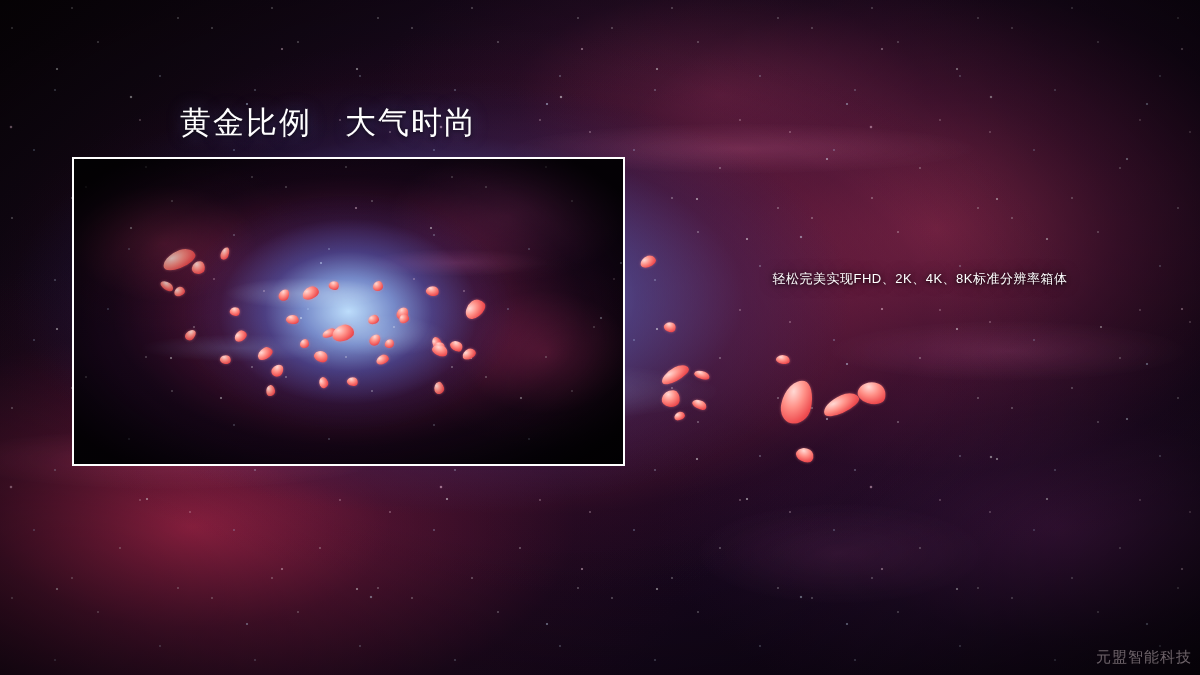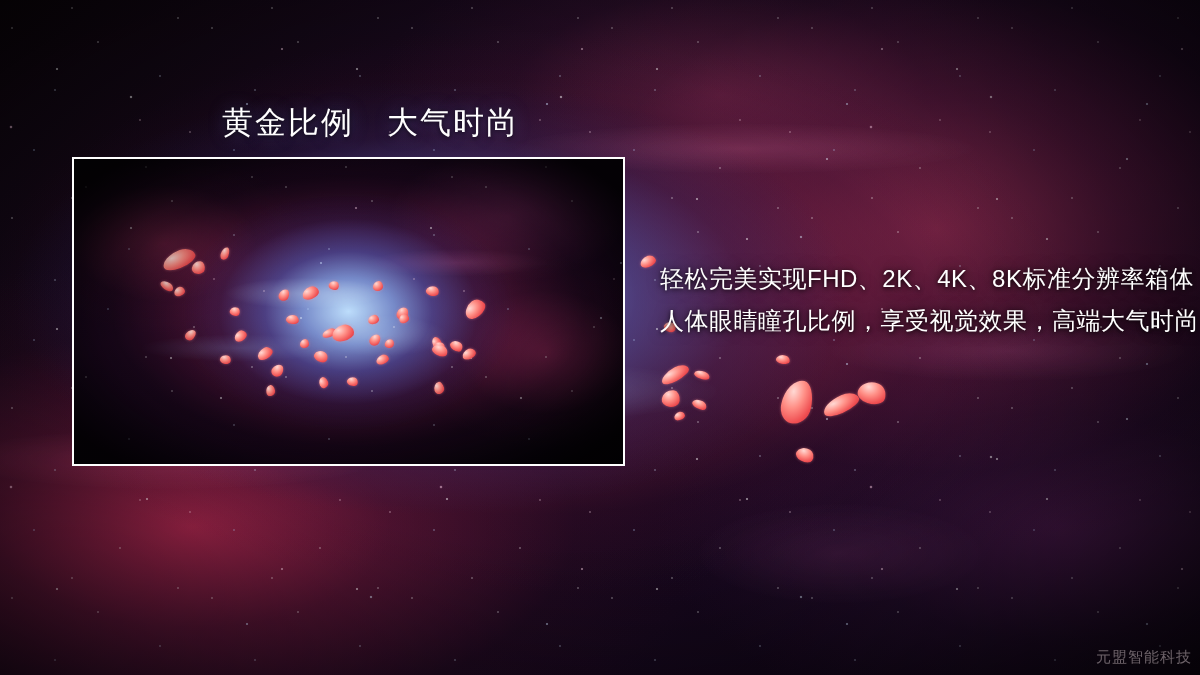--- a/index.html
+++ b/index.html
@@ -89,21 +89,20 @@
   
   .title {
     position: absolute;
     left: 180px;
     top: 102px;
     font-size: 31px;
     letter-spacing: 2px;
     color: #ffffff;
     white-space: pre;
     text-shadow: 0 1px 5px rgba(0,0,0,.75), 0 0 18px rgba(120,150,255,.35);
-    margin-left: 42px;
   }
 
   
   .photo-frame {
     position: absolute;
     left: 72px;
     top: 157px;
     width: 553px;
     height: 309px;
     border: 2px solid #ffffff;
@@ -153,26 +152,27 @@
   }
 
   
   .body-copy {
     position: absolute;
     left: 660px;
     top: 258px;
     width: 520px;
   }
   .body-line {
-    font-size: 24px;
+    font-size: 13px;
     line-height: 42px;
     color: #ffffff;
     letter-spacing: .5px;
     white-space: pre;
     text-shadow: 0 1px 4px rgba(0,0,0,.85), 0 0 14px rgba(0,0,0,.6);
+    text-align: center;
   }
 
   
   .watermark {
     position: absolute;
     right: 8px;
     bottom: 8px;
     font-size: 15px;
     letter-spacing: 1px;
     color: rgba(190,175,180,0.55);
@@ -252,18 +252,17 @@
           <div class="petal" style="left: 360px; top: 223px; width: 10px; height: 12px; transform: rotate(-15deg);"></div>
           <div class="petal" style="left: 376px; top: 182px; width: 13px; height: 10px; transform: rotate(35deg);"></div>
           <div class="petal" style="left: 388px; top: 190px; width: 14px; height: 10px; transform: rotate(-22deg);"></div>
         </div>
       <div class="photo-vig"></div>
     </div>
   </div>
 
   <div class="body-copy">
     <div class="body-line">轻松完美实现FHD、2K、4K、8K标准分辨率箱体</div>
-    <div class="body-line">人体眼睛瞳孔比例，享受视觉效果，高端大气时尚</div>
   </div>
 
   <div class="watermark">元盟智能科技</div>
 
 </div>
 
 </body></html>

